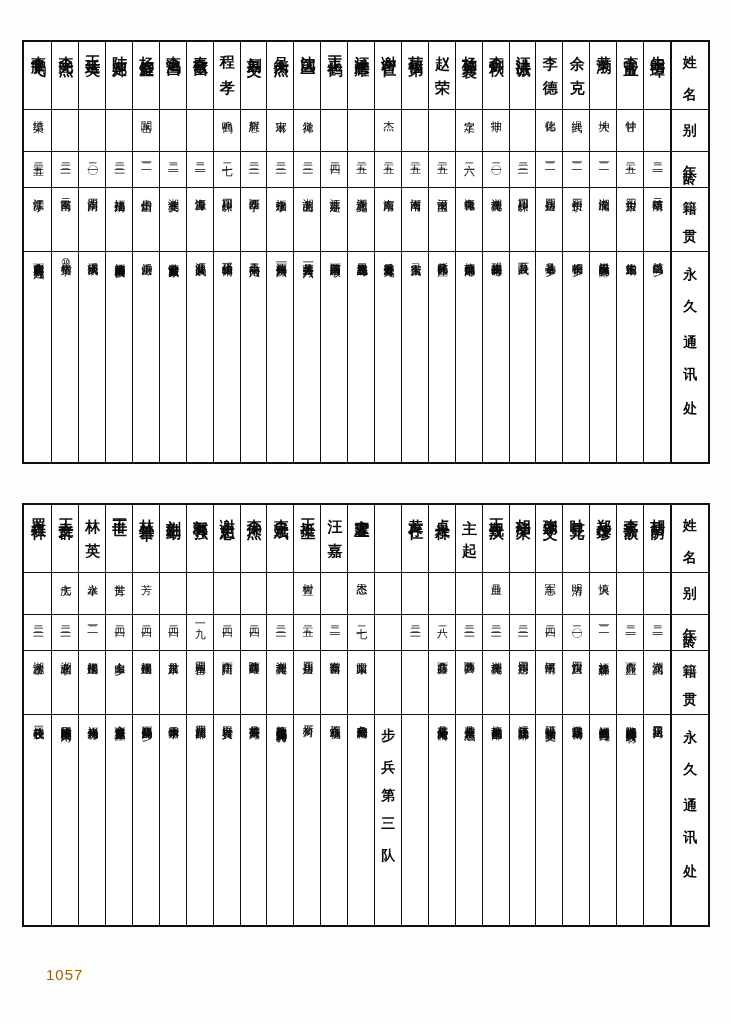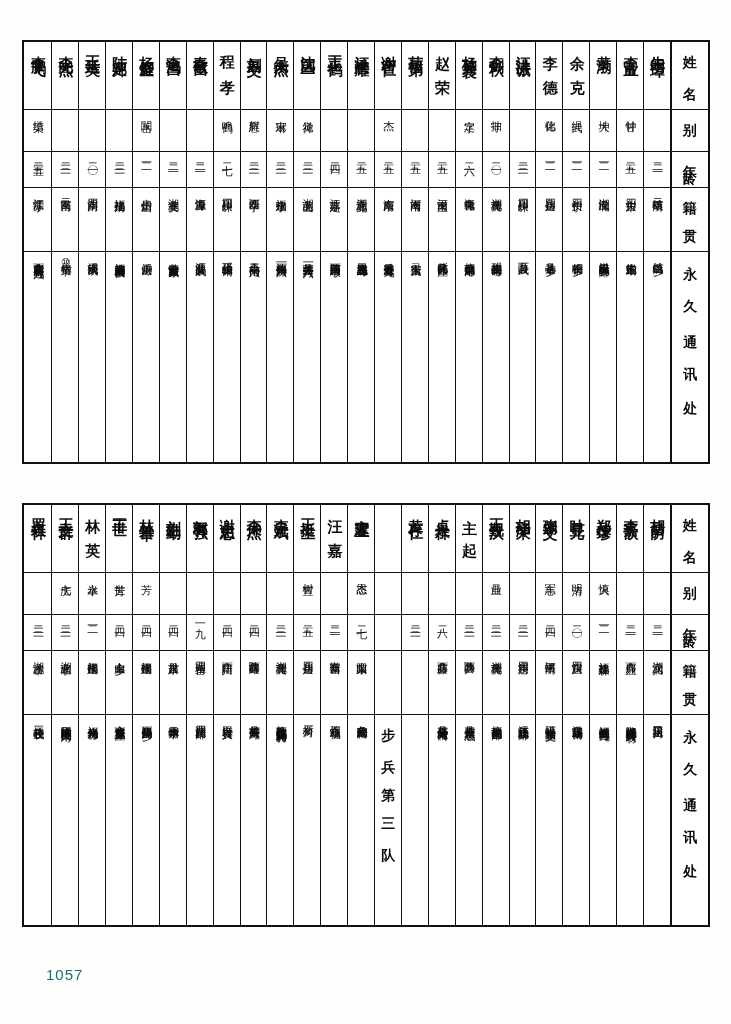--- a/index.html
+++ b/index.html
@@ -93,21 +93,21 @@
     font-weight: 700;
     letter-spacing: 7px;
   }
 
   .page-number {
     position: absolute;
     left: 46px;
     top: 966px;
     font-family: "Liberation Sans", sans-serif;
     font-size: 15px;
-    color: #0f766e;
+    color: #a16207;
     letter-spacing: 1px;
   }
 </style>
 </head>
 <body>
 
 <div class="page">
   <div class="tbl" id="table-upper">
       <div class="col header-col hcol">
         <div class="cell c-name">

